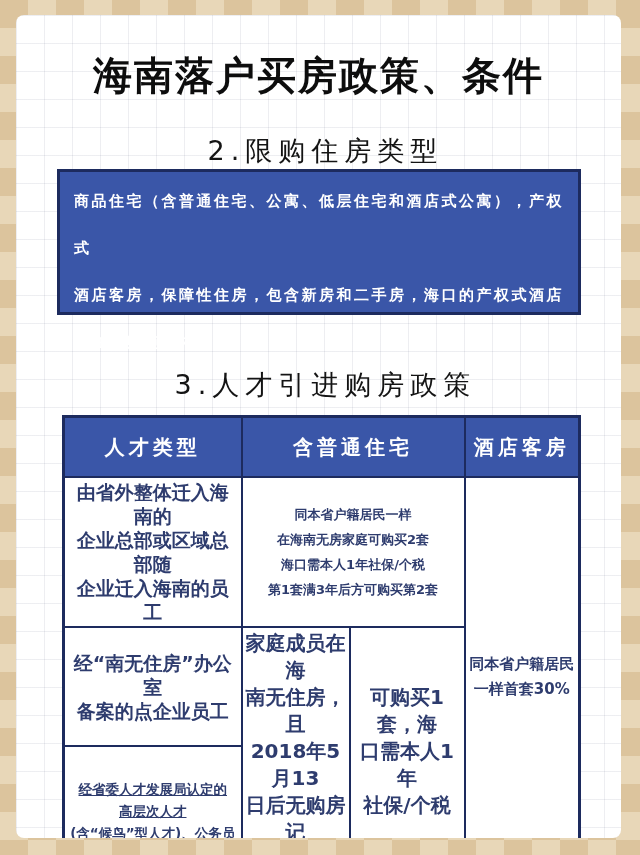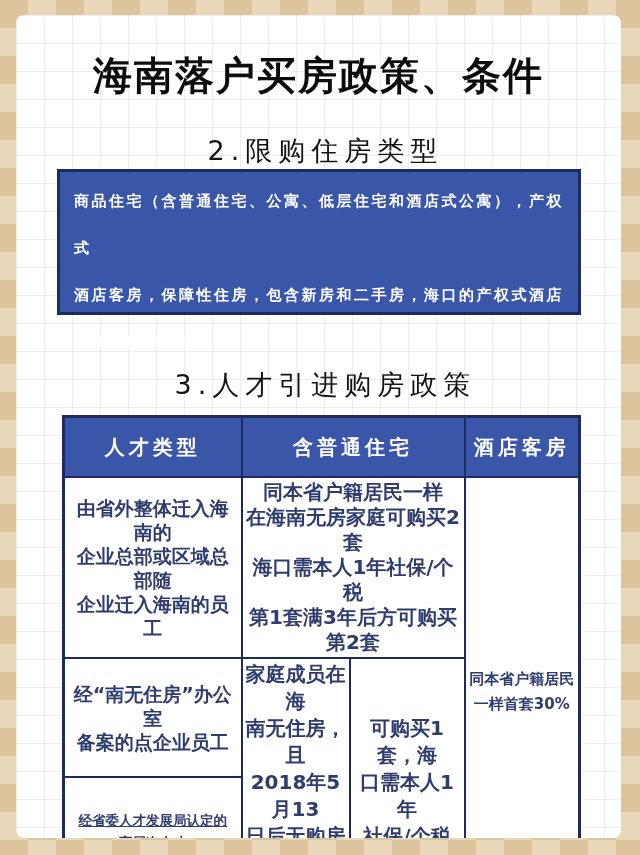--- a/index.html
+++ b/index.html
@@ -56,21 +56,21 @@
     margin-top:45px;
   }
   table.talent td{
     color:#2e3c6e;font-weight:bold;background:#ffffff;
   }
   tr.r1 td{height:96px;}
   tr.r2 td{height:72px;}
   tr.r3 td{height:79px;}
   td.talent-type{font-size:19px;line-height:24px;}
   td.talent-type.small{font-size:13.5px;line-height:22px;text-decoration:underline;}
-  td.qualification{font-size:20px;line-height:25px;}
+  td.qualification{font-size:13px;line-height:25px;}
   td.condition, td.quota{font-size:20px;line-height:27px;text-align:left;padding-left:8px;padding-right:2px;}
   td.downpay{font-size:15px;line-height:25px;margin-left:15px;}
 </style>
 </head>
 <body>
 
 <div class="card">
 
   <div class="title">海南落户买房政策、条件</div>
 

